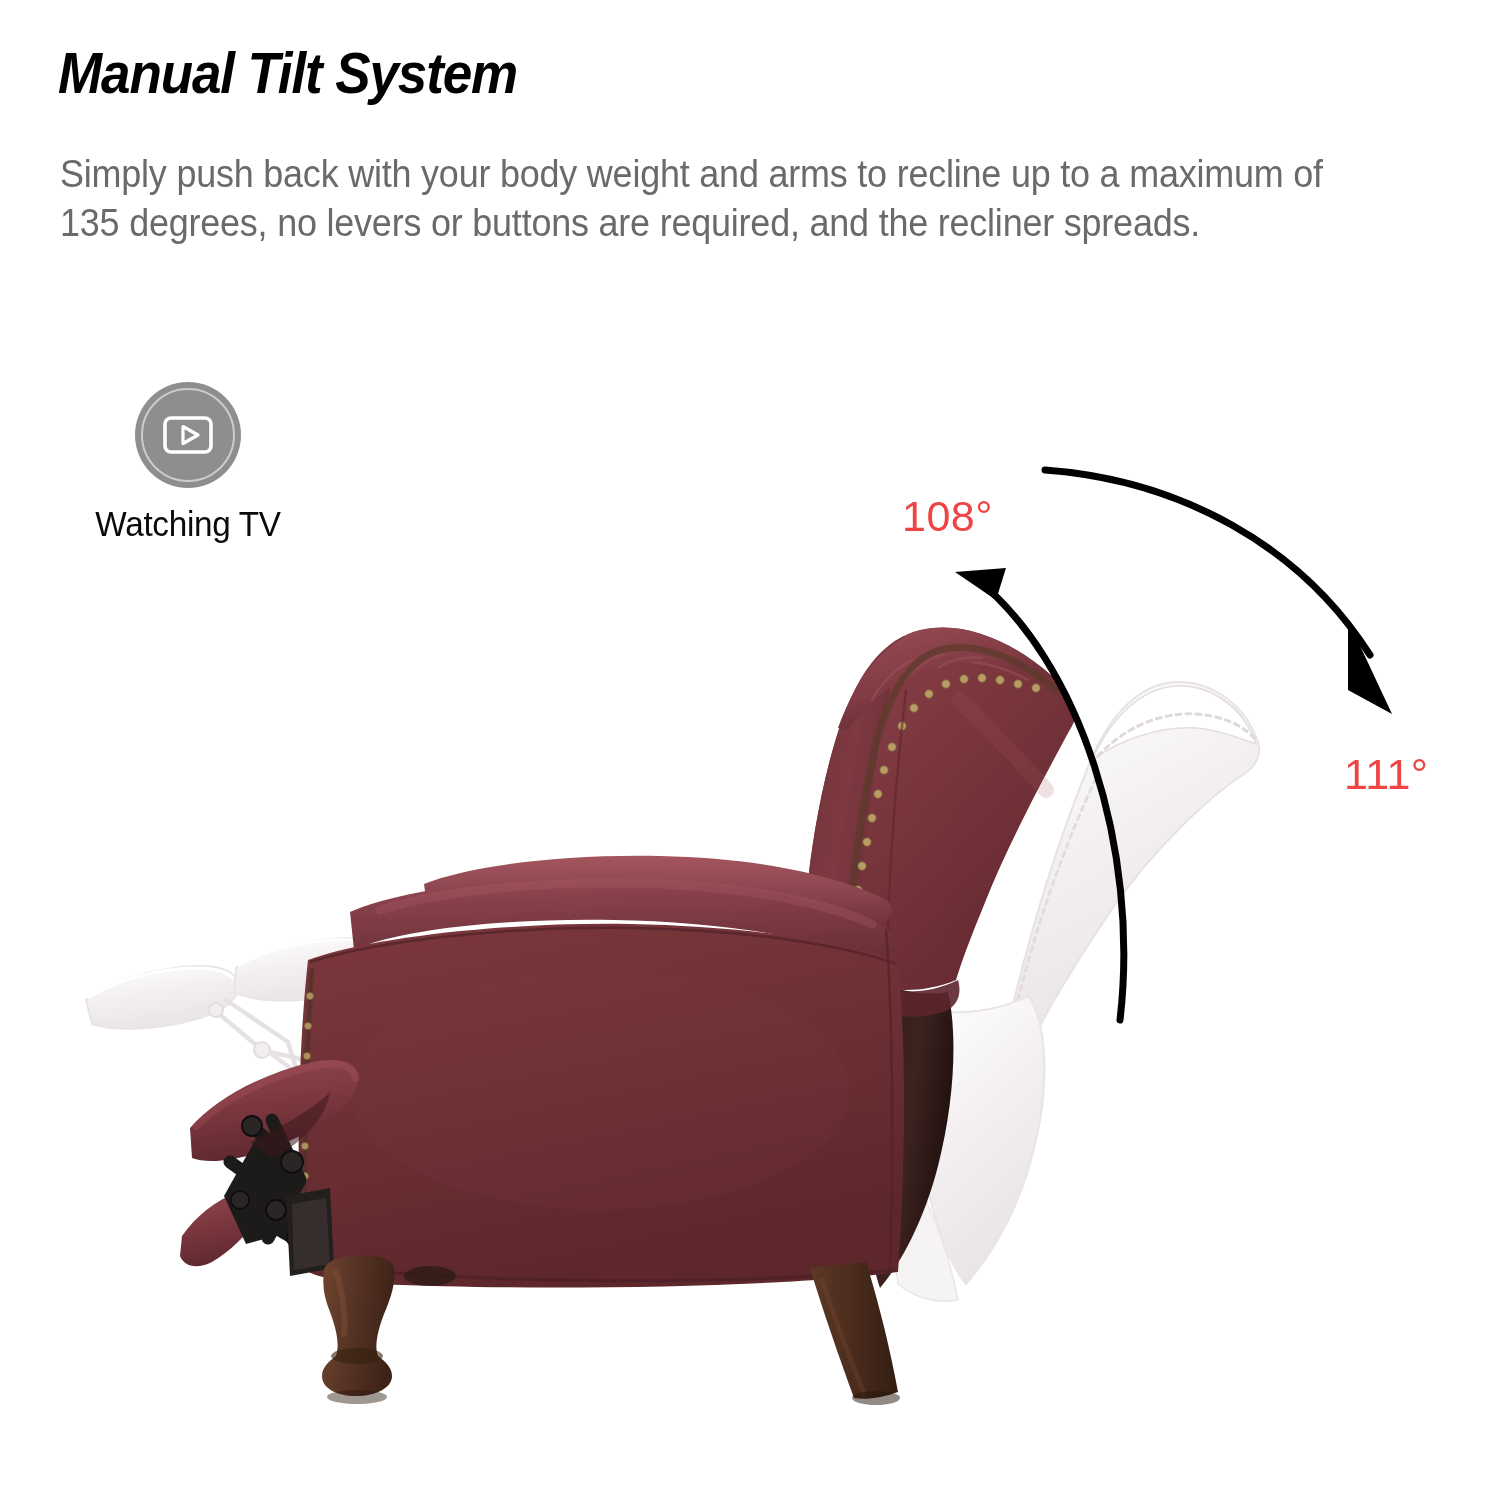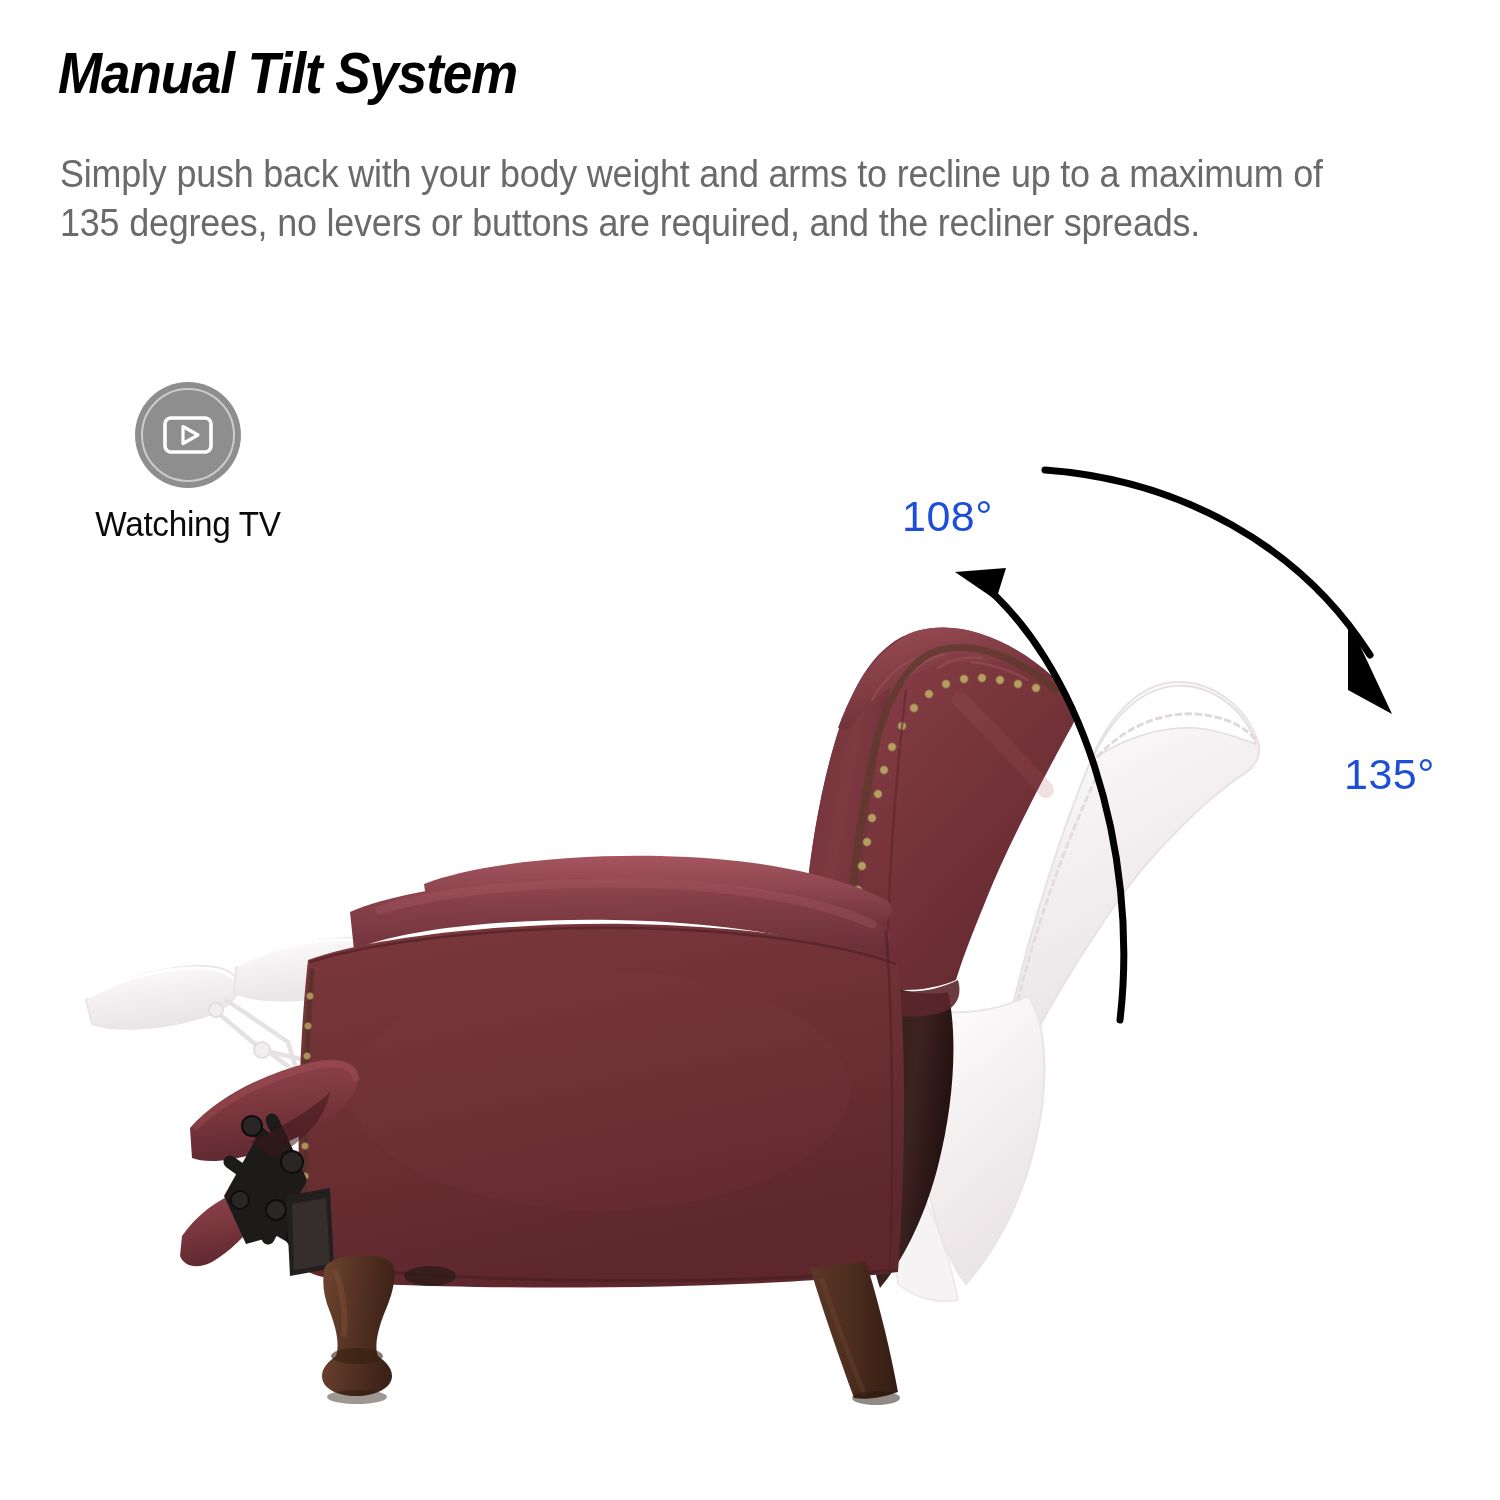--- a/index.html
+++ b/index.html
@@ -87,21 +87,21 @@
     color: #0a0a0a;
     letter-spacing: -0.3px;
     transform: scaleX(0.95);
     white-space: nowrap;
   }
 
   
   .angle-label {
     position: absolute;
     font-size: 43px;
-    color: #1d4ed8;
+    color: #ef4444;
     letter-spacing: 0.5px;
     white-space: nowrap;
   }
   #angle-108 { left: 902px; top: 492px; }
   #angle-135 { left: 1344px; top: 750px; }
 
   
   #scene {
     position: absolute;
     left: 0;
@@ -129,21 +129,21 @@
     </div>
     <div class="feat-label">Watching TV</div>
   </div>
 
 
 
 </div>
 
 <div class="angle-label" id="angle-108">108°</div>
 
-<div class="angle-label" id="angle-135">135°</div>
+<div class="angle-label" id="angle-135">111°</div>
 
 <svg id="scene" viewBox="0 0 1500 1500">
   <defs>
 
     <linearGradient id="gSide" x1="0" y1="0" x2="0.35" y2="1">
       <stop offset="0" stop-color="#7c383d"></stop>
       <stop offset="0.45" stop-color="#6e3135"></stop>
       <stop offset="1" stop-color="#5d272c"></stop>
     </linearGradient>
     <linearGradient id="gArm" x1="0" y1="0" x2="0.2" y2="1">

